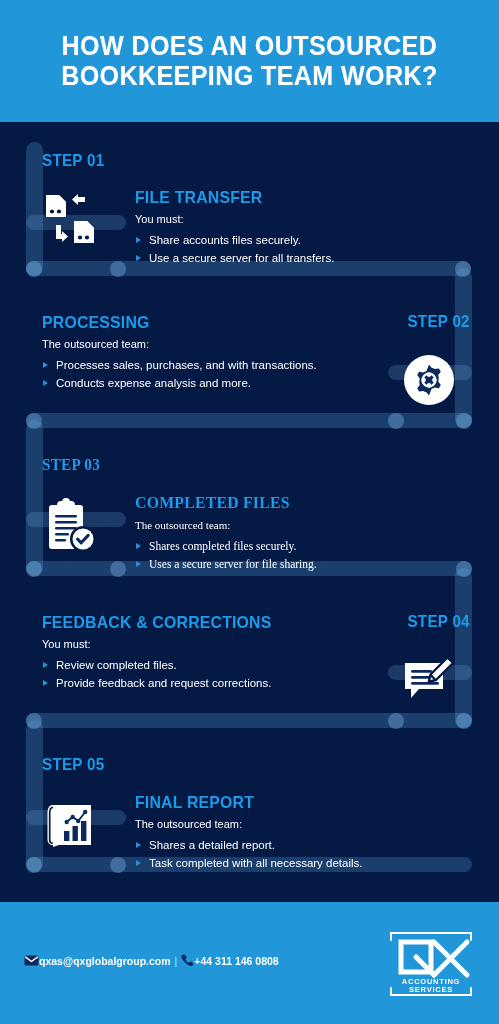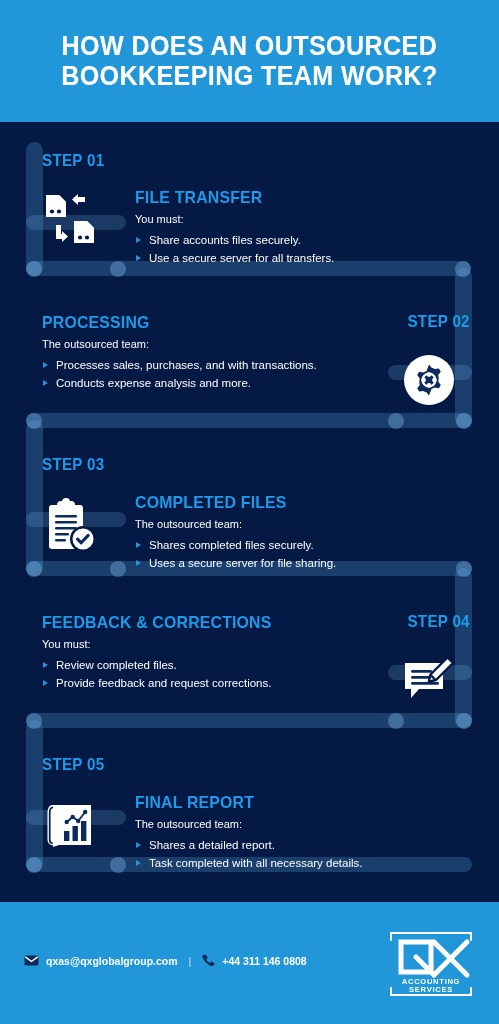--- a/index.html
+++ b/index.html
@@ -79,21 +79,21 @@
     border-bottom:3.5px solid transparent;
   }
 
   
   .footer{
     position:absolute;left:0;top:902px;width:499px;height:122px;
     background:#2196d8;
   }
   .footer-contact{
     position:absolute;left:24px;top:52px;
-    display:flex;align-items:center;gap:7px;
+    display:flex;align-items:center;
     color:#ffffff;font-size:10.5px;font-weight:bold;white-space:nowrap;
   }
   .footer-sep{color:#b9e0f5;font-weight:normal;margin:0 4px;}
   .footer-contact svg{display:block;flex:none;}
 
   .logo{
     position:absolute;right:22px;top:24px;
     width:92px;height:76px;text-decoration:underline;
   }
   .logo svg{display:block;}
@@ -196,21 +196,21 @@
       <div class="txt" style="left:42px;top:36px;">
         <h3>PROCESSING</h3>
         <p class="lead">The outsourced team:</p>
         <ul>
           <li>Processes sales, purchases, and with transactions.</li>
           <li>Conducts expense analysis and more.</li>
         </ul>
       </div>
     </div>
 
-    <div class="step" style="top:305px;height:150px;">
+    <div class="step" style="top:305px;height:150px;font-family:Liberation Serif, serif;">
       <div class="step-label" style="left:42px;top:28px;">STEP 03</div>
 
       <div class="icon-tile" style="left:40px;top:68px;">
         <svg width="54" height="56" viewBox="0 0 54 56">
           <path d="M8 7h28a3 3 0 0 1 3 3v38a3 3 0 0 1-3 3H8a3 3 0 0 1-3-3V10a3 3 0 0 1 3-3z" fill="#fff"></path>
           <path d="M17 3h10a4 4 0 0 1 4 4v3H13V7a4 4 0 0 1 4-4z" fill="#fff"></path>
           <circle cx="22" cy="4" r="4" fill="#fff"></circle>
           <rect x="11" y="17" width="22" height="2.6" rx="1.3" fill="#0d2a5c"></rect>
           <rect x="11" y="23" width="22" height="2.6" rx="1.3" fill="#0d2a5c"></rect>
           <rect x="11" y="29" width="22" height="2.6" rx="1.3" fill="#0d2a5c"></rect>

